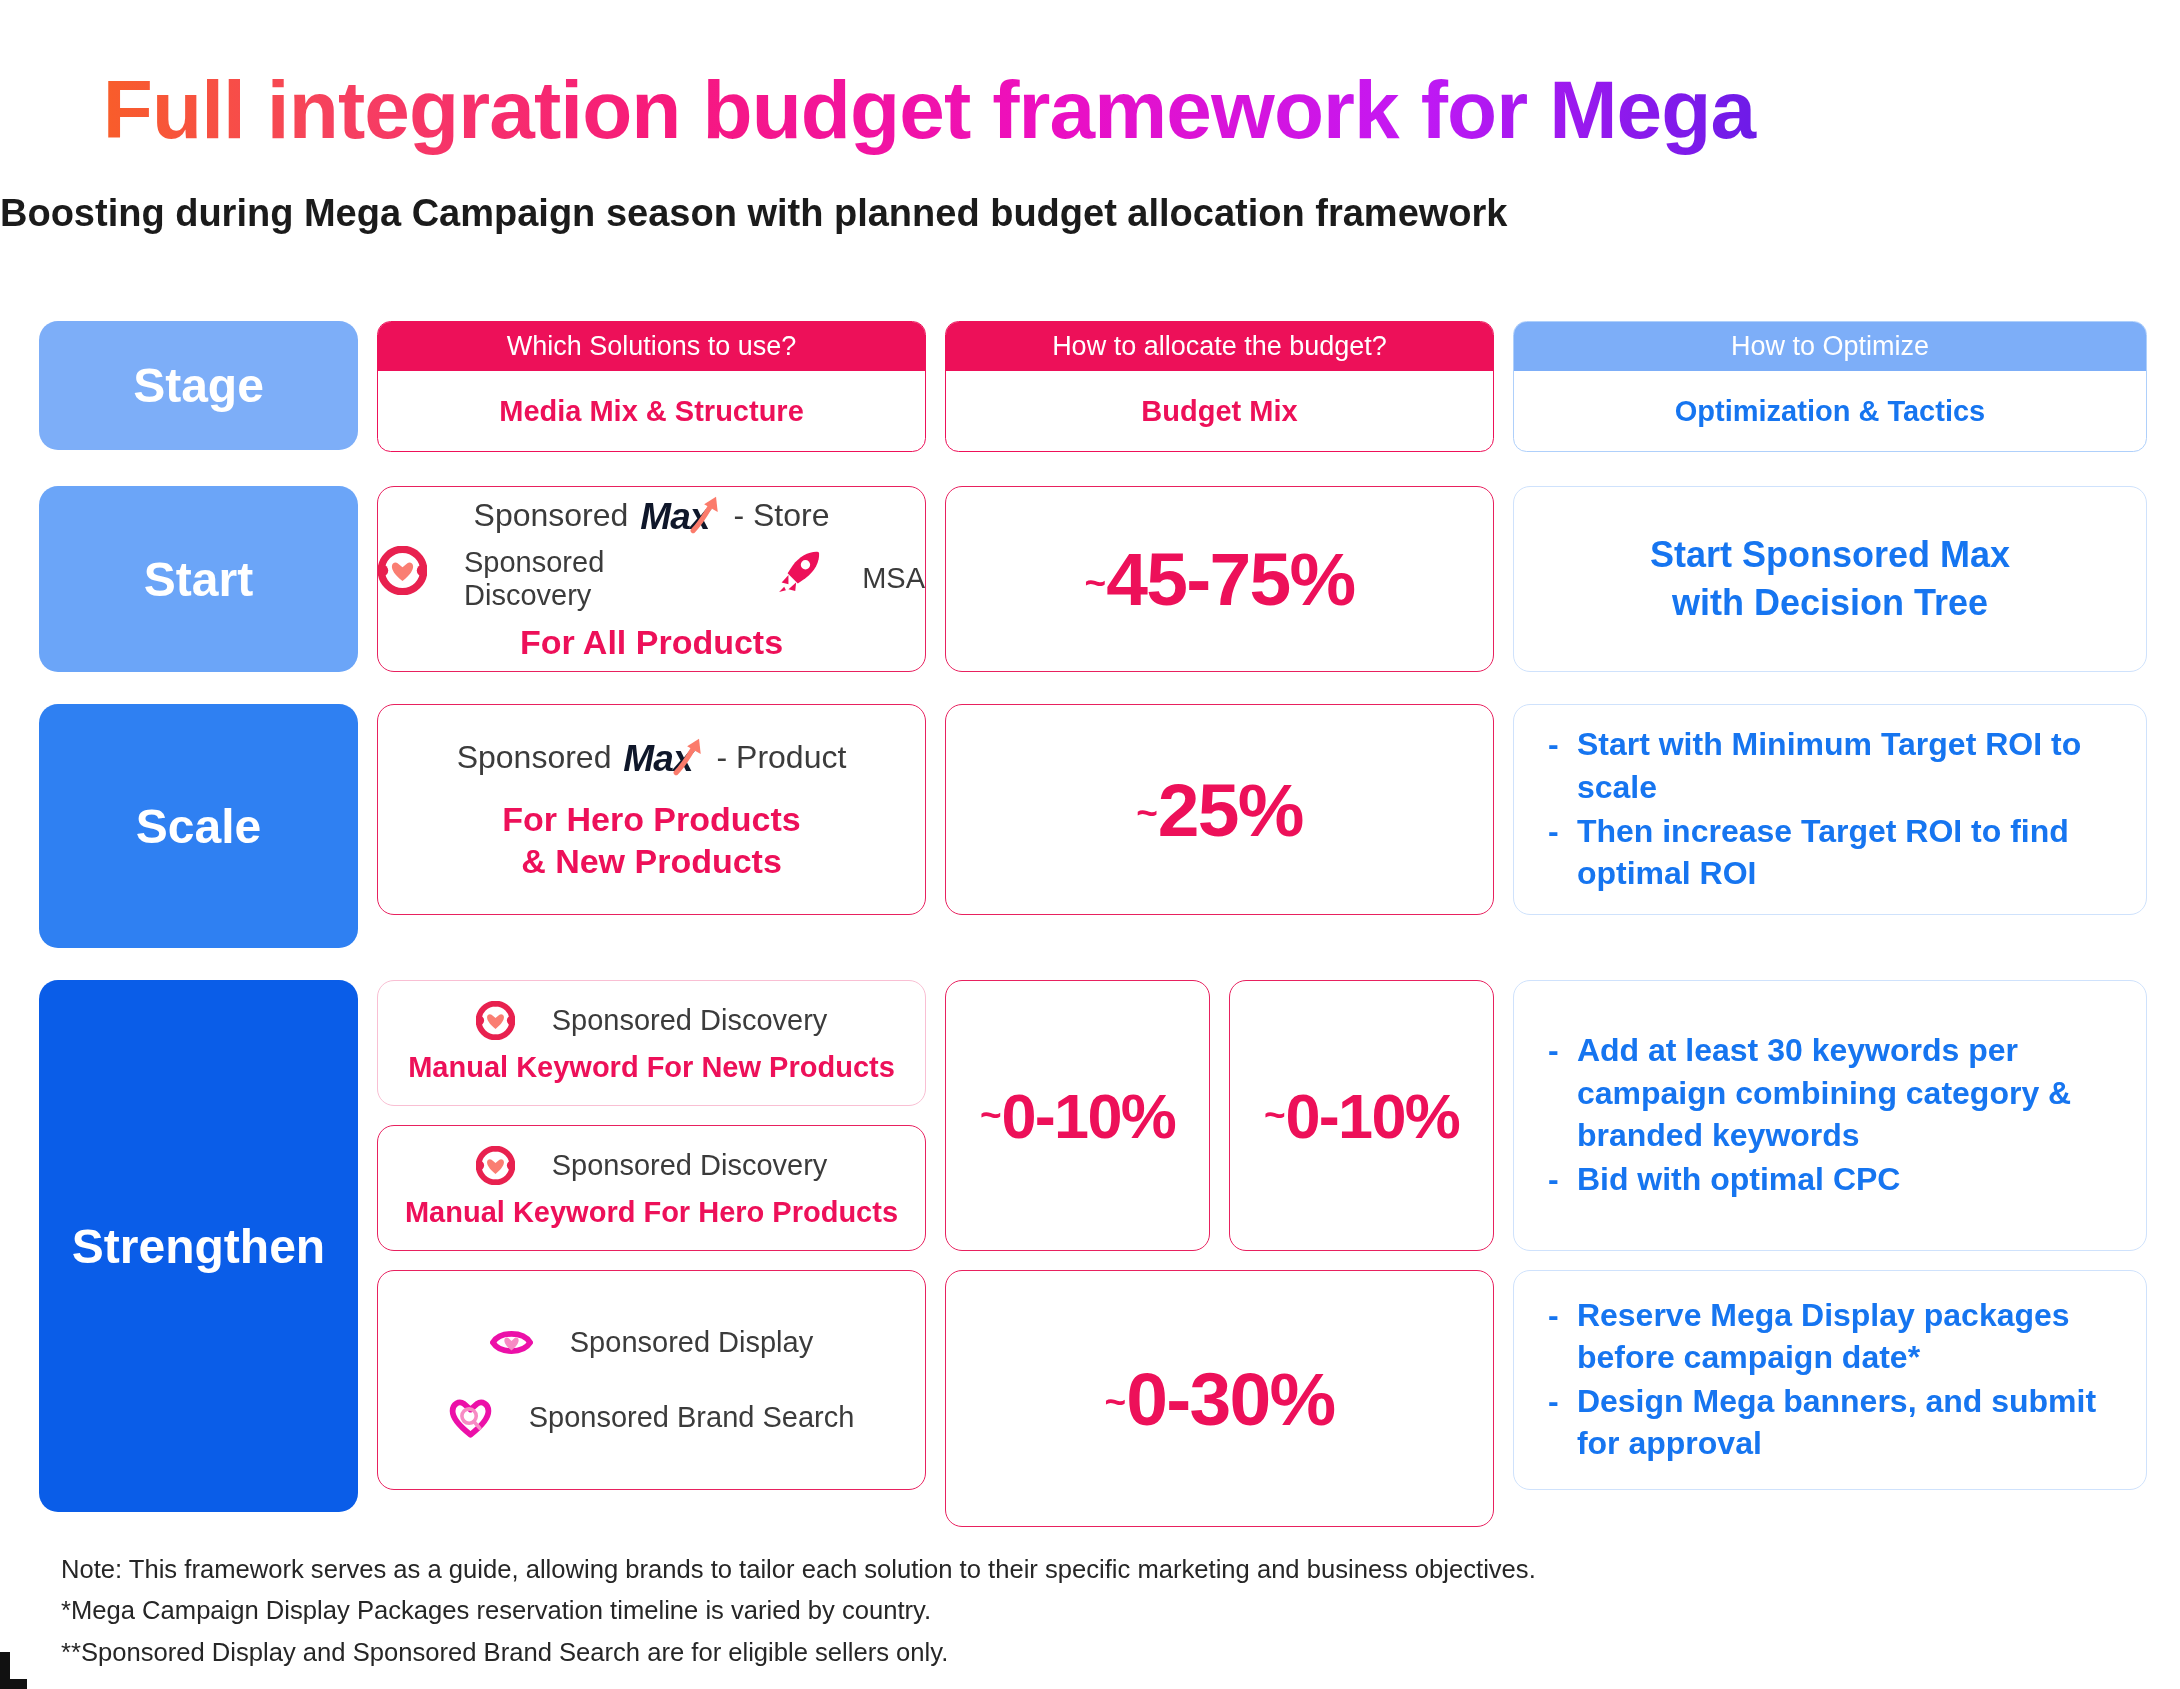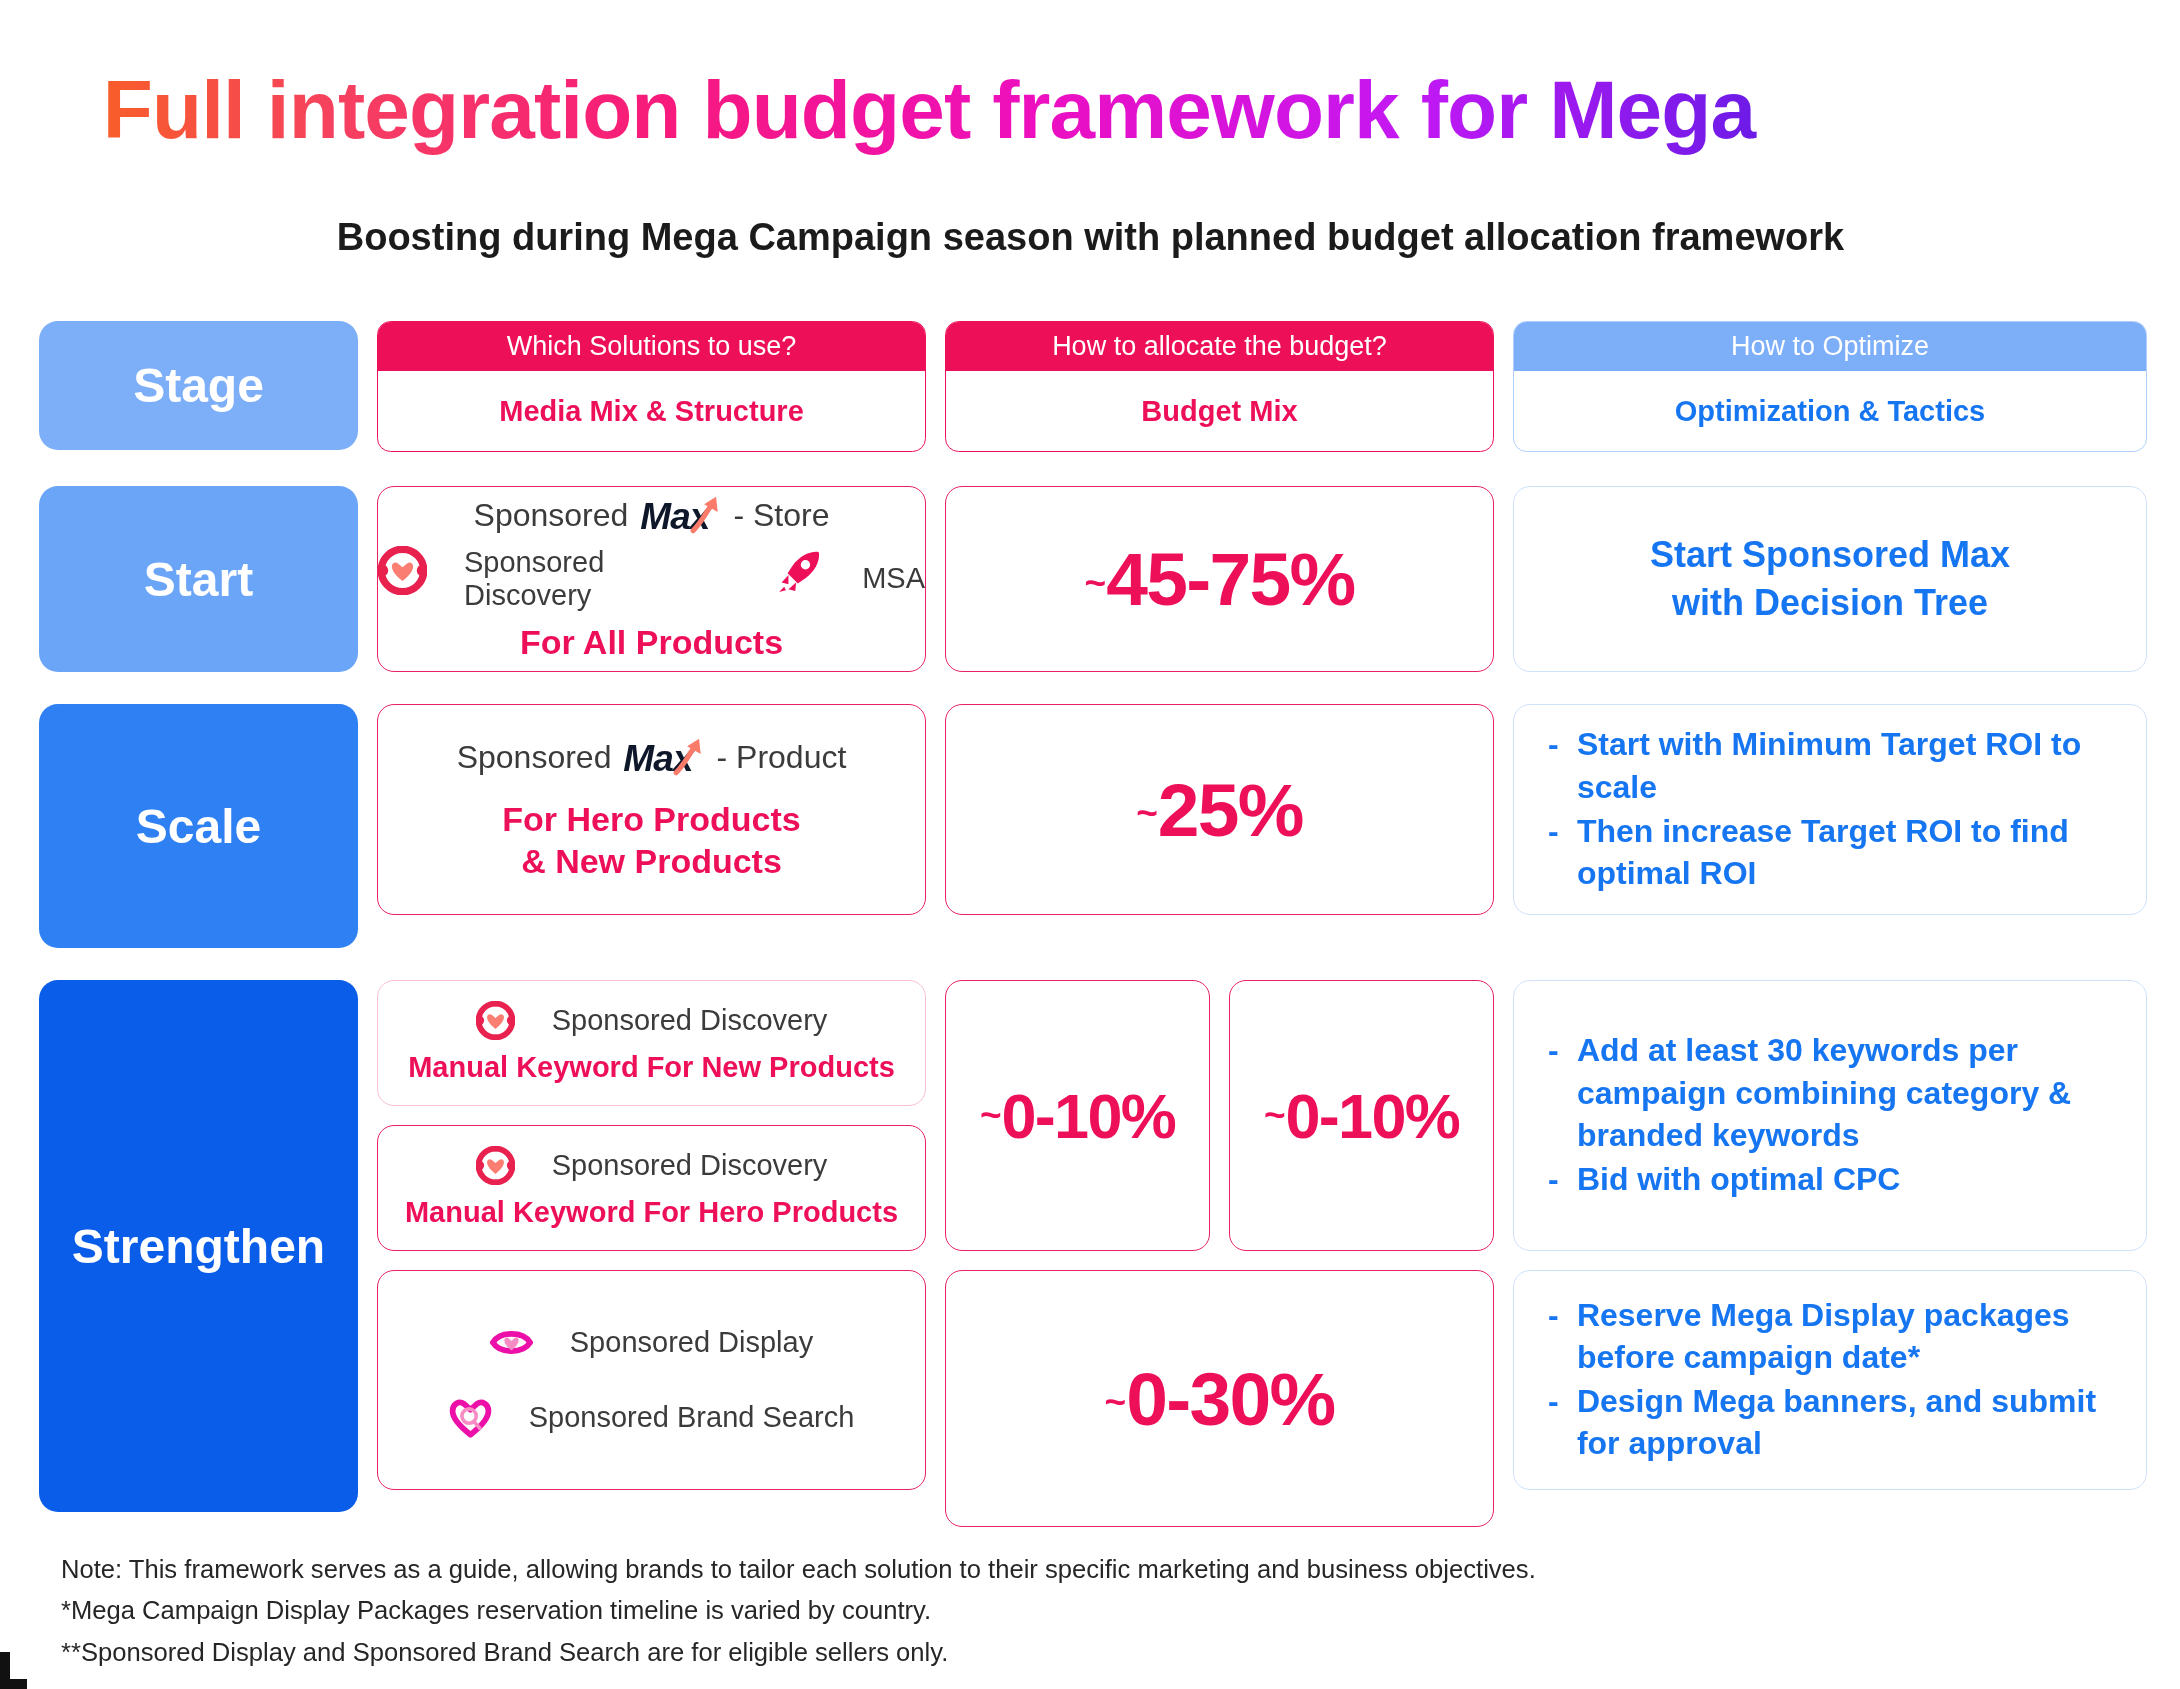--- a/index.html
+++ b/index.html
@@ -15,22 +15,22 @@
   .title{
     position:absolute;left:0;top:66px;width:1858px;
     text-align:center;
     font-size:82px;font-weight:bold;letter-spacing:-0.9px;
     background:linear-gradient(90deg,#F96A12 0%,#F6415F 18%,#F7197C 36%,#ED0FC0 56%,#C318F4 76%,#6F1BE8 94%);
     -webkit-background-clip:text;background-clip:text;
     -webkit-text-fill-color:transparent;color:transparent;
     line-height:1.08;
   }
   .subtitle{
-    position:absolute;left:0;top:216px;width:2181px;
-    text-align:center;color:#1b1b1b;
+    position:absolute;left:0;top:192px;width:2181px;
+    text-align:left;color:#1b1b1b;
     font-size:38px;font-weight:600;
   }
 
   
   .grid{position:absolute;left:39px;top:321px;width:2118px;}
   .row{display:flex;gap:19px;margin-bottom:19px;}
   .col-stage{width:319px;flex:0 0 319px;}
   .col-sol{width:549px;flex:0 0 549px;}
   .col-bud{width:549px;flex:0 0 549px;}
   .col-opt{width:634px;flex:0 0 634px;}

